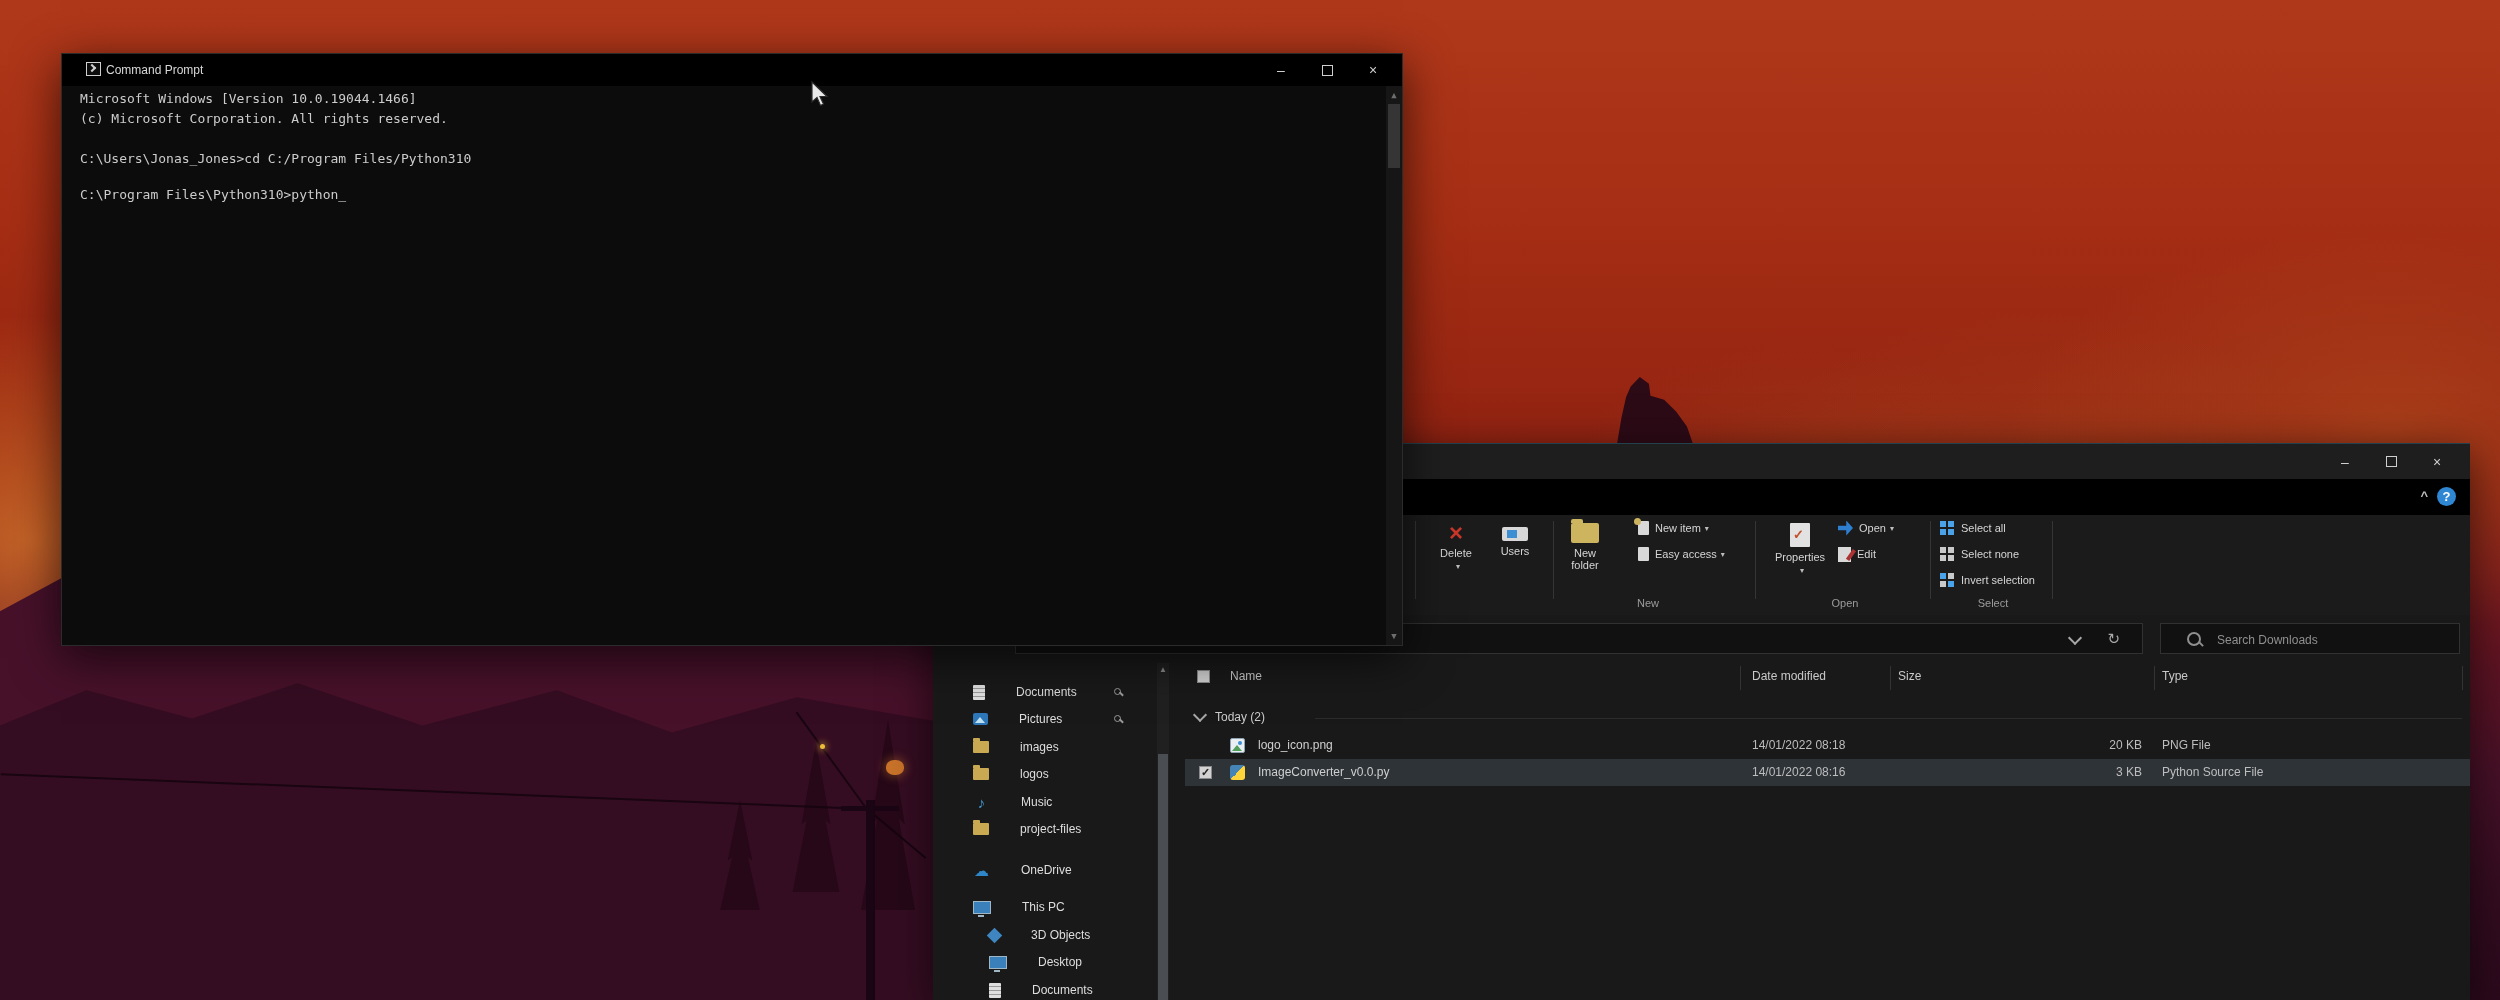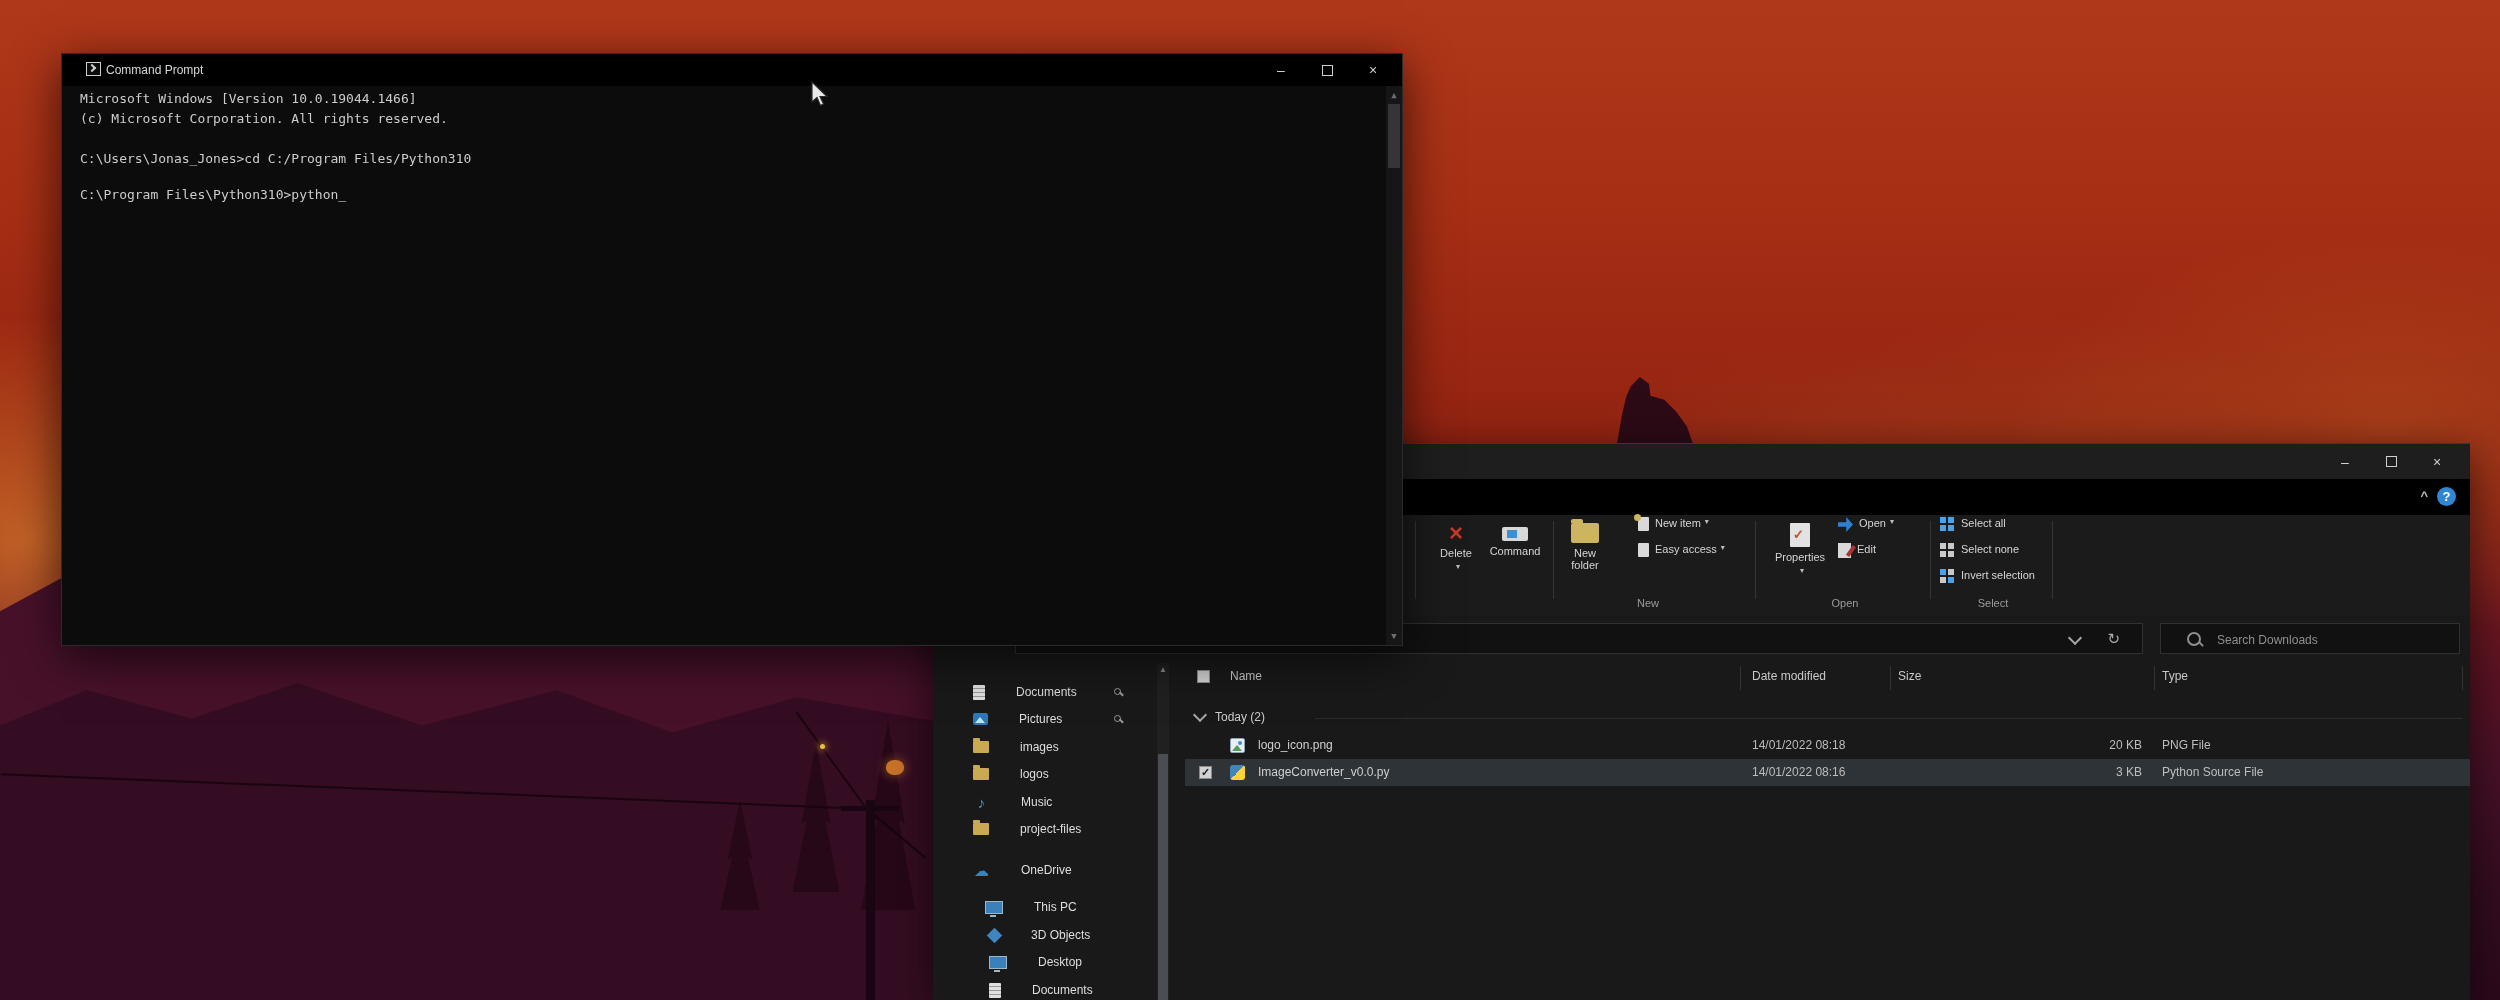--- a/index.html
+++ b/index.html
@@ -48,21 +48,21 @@
   .ex-controls{position:absolute;right:10px;top:0;height:35px;display:flex;}
   .ex-menustrip{position:absolute;left:0;top:35px;width:100%;height:36px;background:#000;}
   .strip-ico{position:absolute;top:9px;color:#bdbdbd;font-size:13px;font-weight:bold;}
   .help-ico{position:absolute;top:8px;width:19px;height:19px;border-radius:50%;background:#2f86d2;color:#fff;
     font-size:13px;font-weight:bold;text-align:center;line-height:19px;}
   .ex-ribbon{position:absolute;left:0;top:71px;width:100%;height:100px;background:#1b1b1b;border-bottom:1px solid #0c0c0c;}
   .rsep{position:absolute;top:6px;width:1px;height:78px;background:#353535;}
   .rgl{position:absolute;top:82px;font-size:11px;color:#9b9b9b;text-align:center;width:120px;margin-left:-60px;}
   .rbig{position:absolute;top:4px;width:52px;text-align:center;color:#d5d5d5;font-size:11px;}
   .rbig .ic{margin:4px auto 2px auto;}
-  .rsmall{position:absolute;height:22px;display:flex;color:#d5d5d5;font-size:11px;white-space:nowrap;}
+  .rsmall{position:absolute;height:22px;display:flex;align-items:center;color:#d5d5d5;font-size:11px;white-space:nowrap;}
   .rsmall .ic{margin-right:6px;}
   .caret{font-size:8px;color:#bdbdbd;margin-left:4px;}
   .ic{display:inline-block;}
   .ic-delete{width:22px;height:22px;color:#c8372a;font-size:24px;font-weight:bold;line-height:20px;}
   .ic-rename{width:26px;height:14px;background:#d8d8d8;border-radius:2px;position:relative;}
   .ic-rename::after{content:"";position:absolute;left:5px;top:3px;width:10px;height:8px;background:#3d8fd4;}
   .ic-folder{width:28px;height:20px;background:#cdb45e;border-radius:2px;position:relative;}
   .ic-folder::before{content:"";position:absolute;left:0;top:-4px;width:12px;height:4px;background:#cdb45e;border-radius:2px 2px 0 0;}
   .ic-page{width:13px;height:16px;background:#d9d9d9;border-radius:1px;position:relative;}
   .ic-page.small{width:11px;height:14px;}
@@ -184,21 +184,21 @@
     <div class="ex-ribbon">
       <div class="rsep" style="left:482px;"></div>
 
       <div class="rbig" style="left:497px;">
         <span class="ic ic-delete">×</span><br>
         <span>Delete</span><br>
         <span class="caret">▾</span>
       </div>
       <div class="rbig" style="left:556px;">
         <span class="ic ic-rename" style="margin-top:8px;"></span><br>
-        <span>Command</span>
+        <span>Users</span>
       </div>
       <div class="rgl" style="left:510px;margin-top:44px;">Organize</div>
       <div class="rsep" style="left:620px;"></div>
 
       <div class="rbig" style="left:626px;">
         <span class="ic ic-folder"></span><br>
         <span>New folder</span>
       </div>
       <div class="rsmall" style="left:705px;top:2px;">
         <span class="ic ic-page small star"></span>
@@ -302,21 +302,21 @@
           <span>Music</span>
         </div>
         <div class="sb-item" style="top:153px;">
           <span class="si si-folder"></span>
           <span>project-files</span>
         </div>
         <div class="sb-item" style="top:194px;">
           <span class="si si-glyph">☁</span>
           <span>OneDrive</span>
         </div>
-        <div class="sb-item" style="top:231px;padding-left:12px;">
+        <div class="sb-item" style="top:231px;">
           <span class="si si-pc"></span>
           <span>This PC</span>
         </div>
         <div class="sb-item child" style="top:259px;">
           <span class="si si-cube"></span>
           <span>3D Objects</span>
         </div>
         <div class="sb-item child" style="top:286px;">
           <span class="si si-pc"></span>
           <span>Desktop</span>

